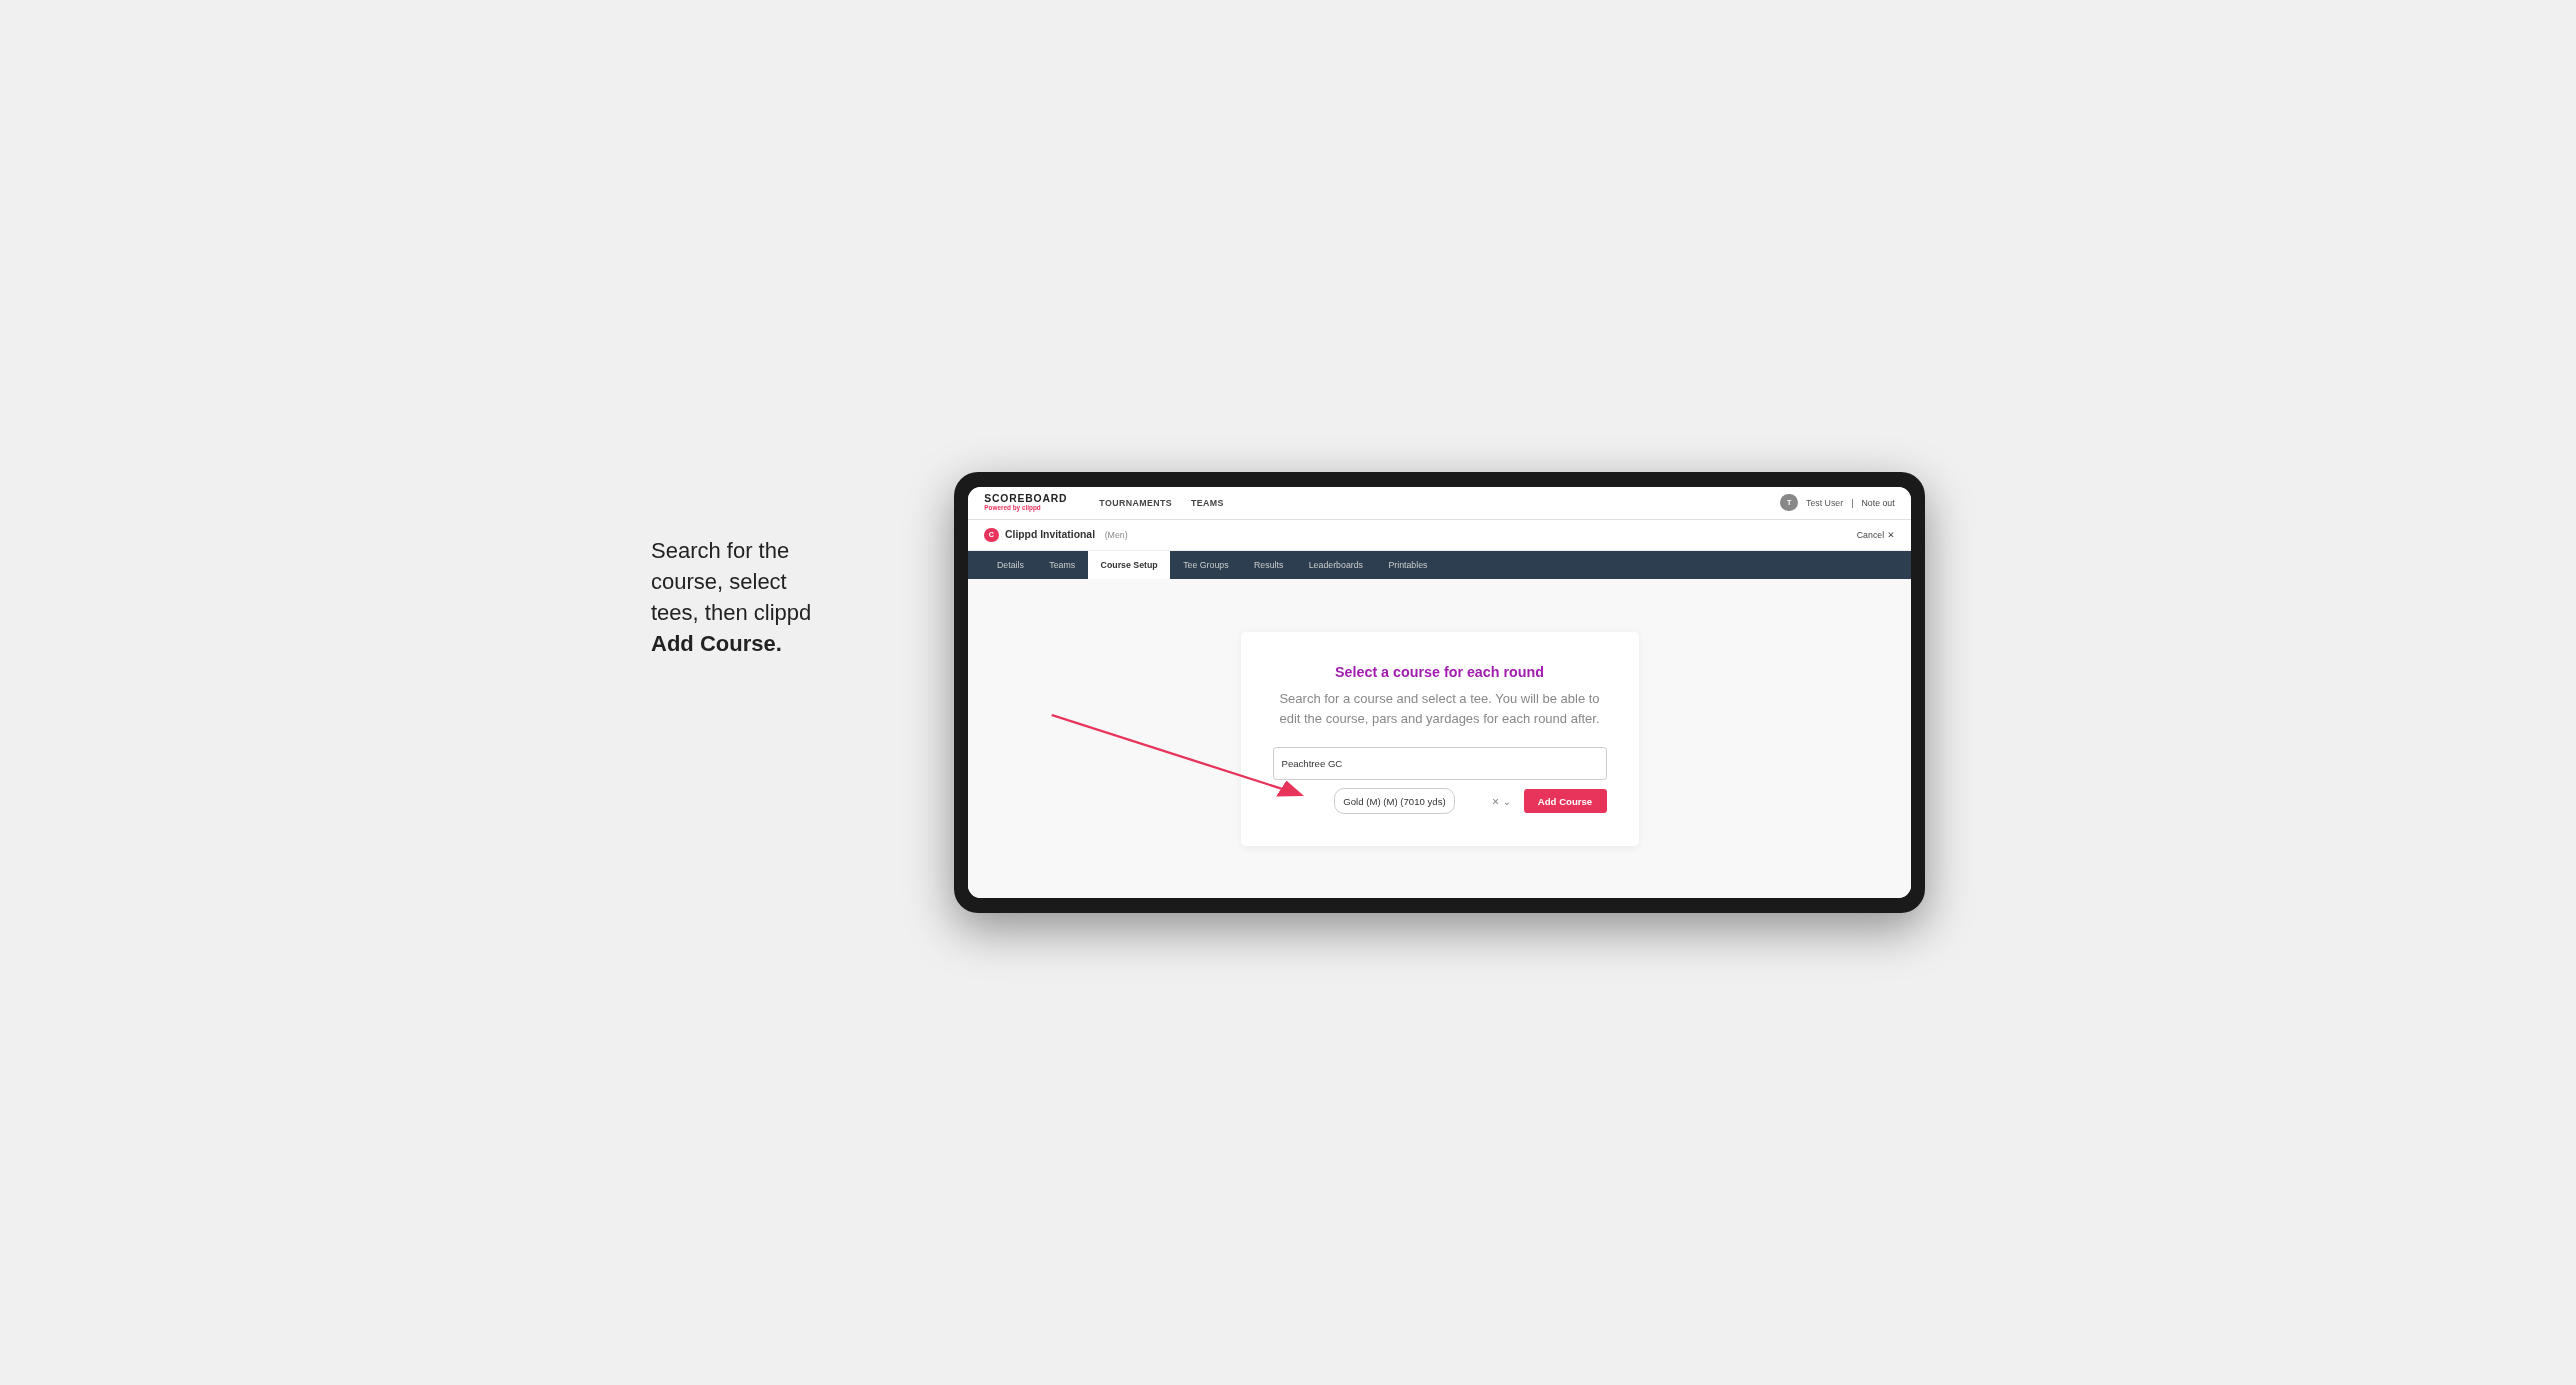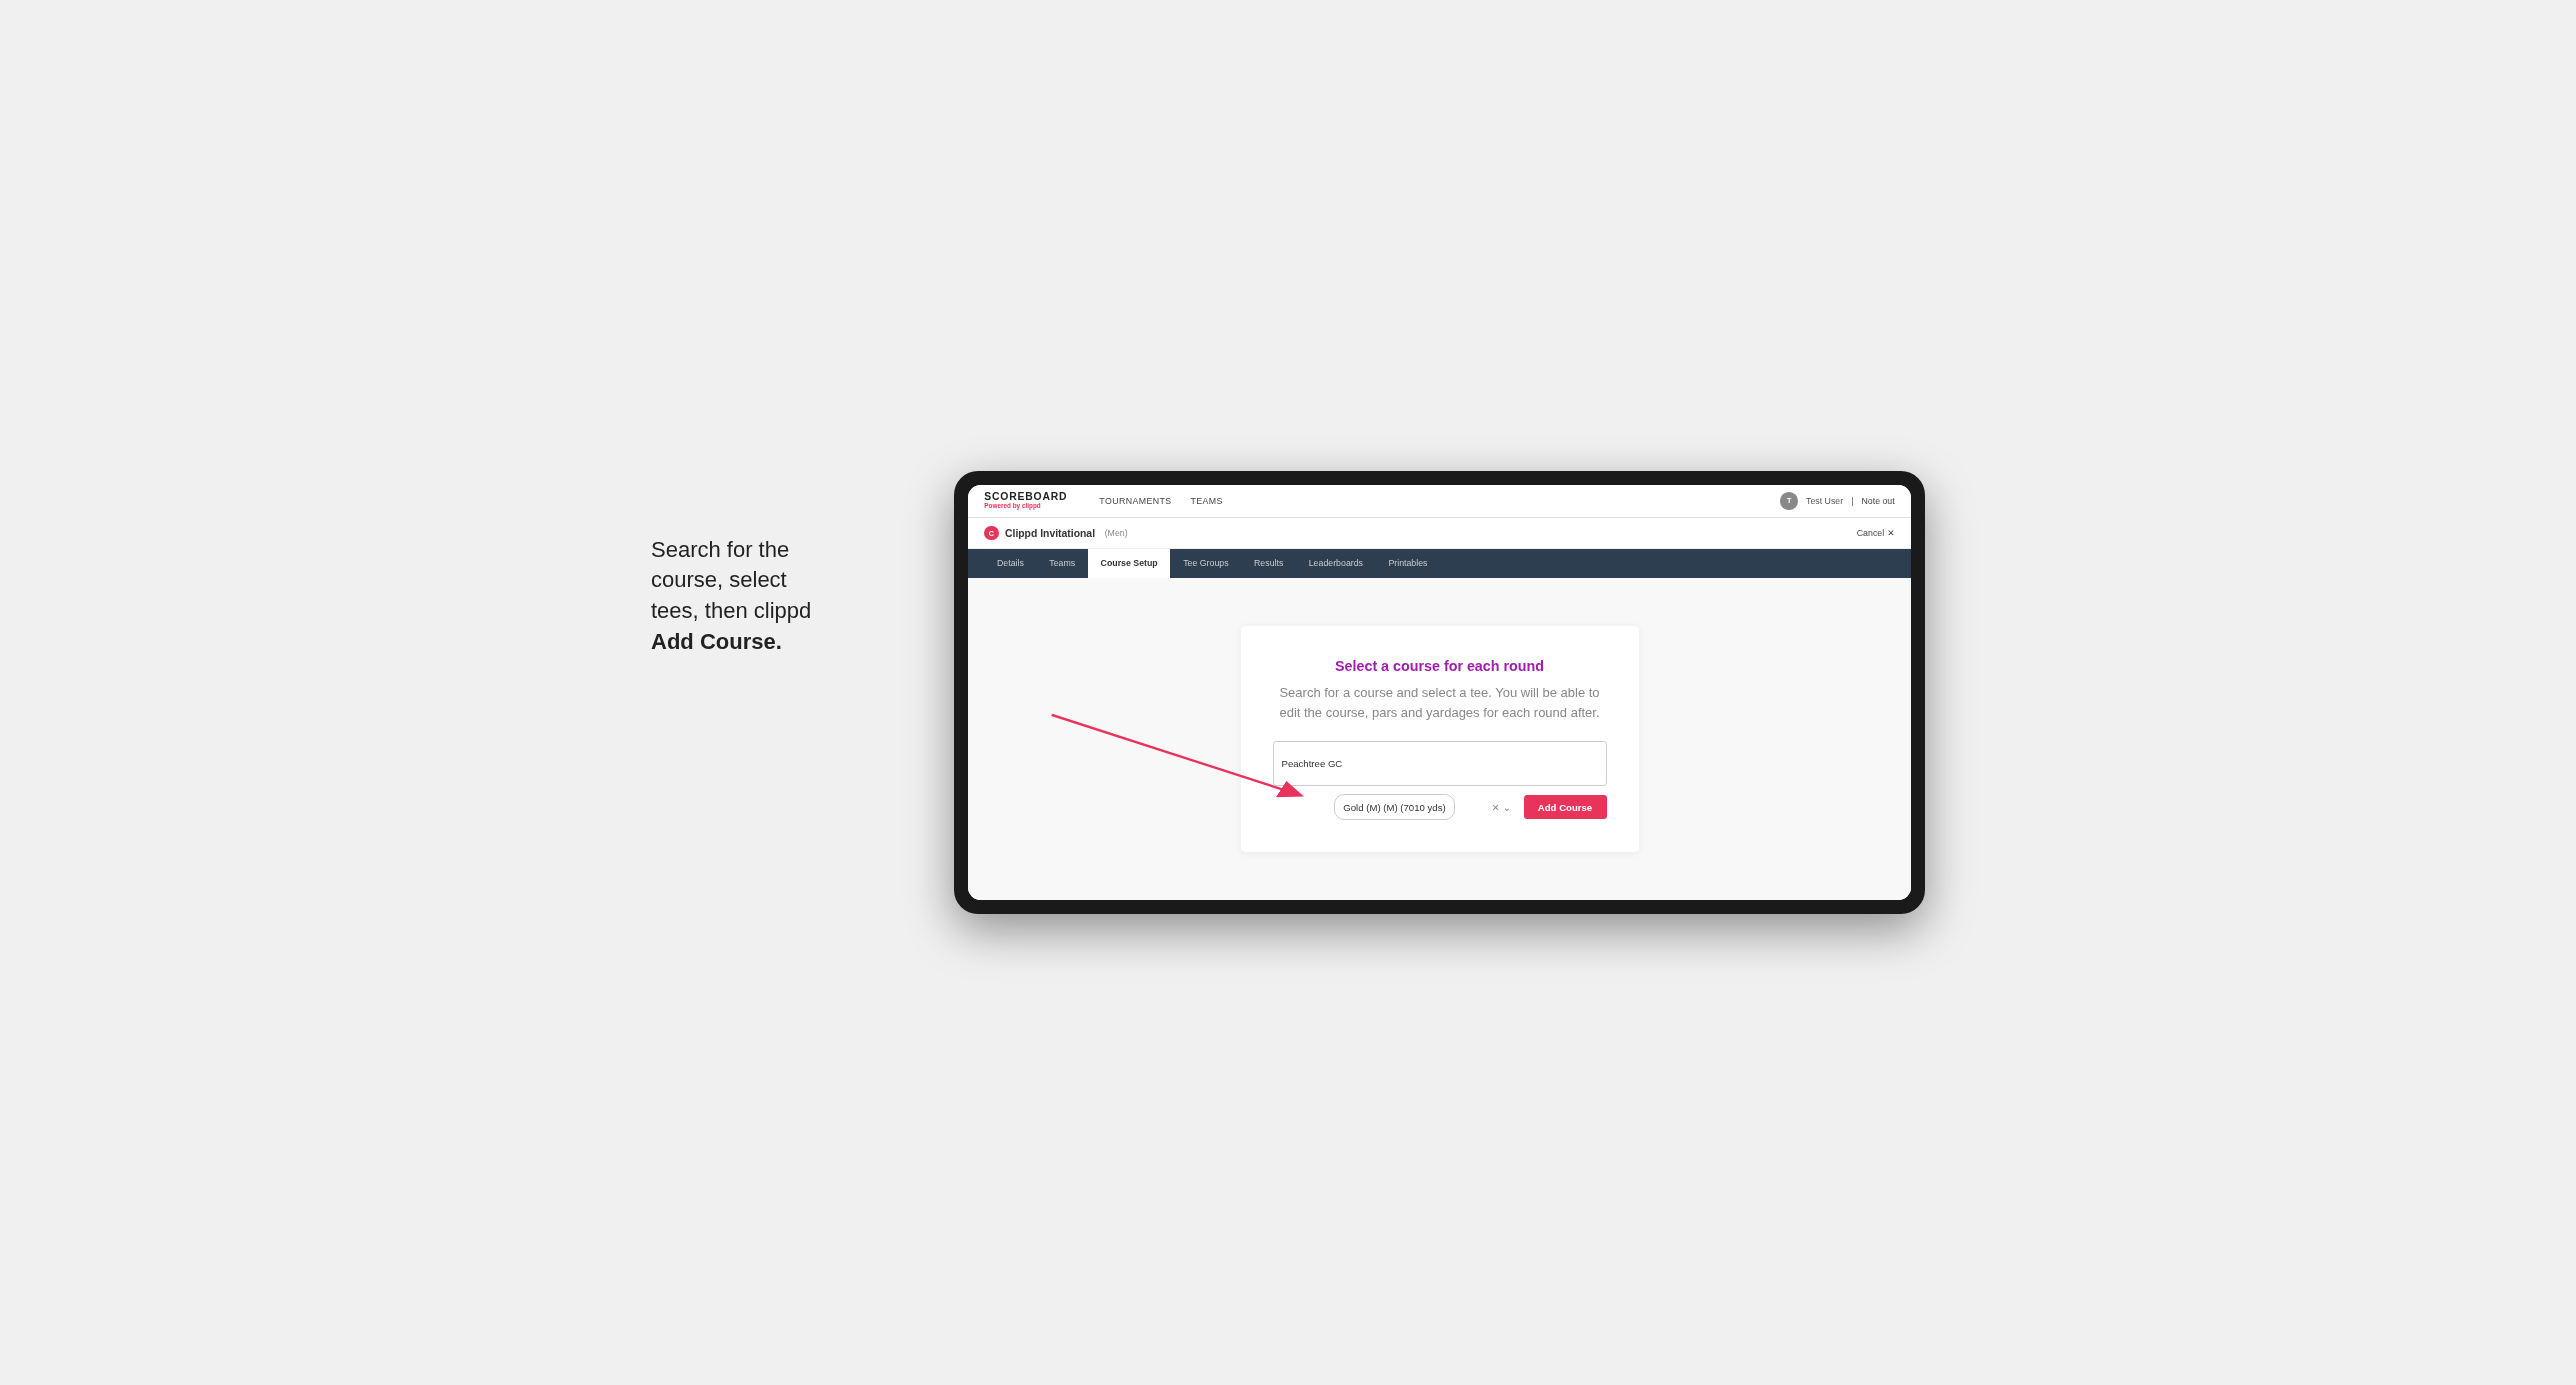--- a/index.html
+++ b/index.html
@@ -97,21 +97,21 @@
     }
 
     .nav-links {
       display: flex;
       gap: 19px;
       margin-left: 16px;
     }
 
     .nav-links a {
       font-size: 8.8px;
-      font-weight: 400;
+      font-weight: 700;
       color: #444;
       text-decoration: none;
       letter-spacing: 0.4px;
     }
 
     .navbar-left {
       display: flex;
       align-items: center;
       gap: 16px;
     }
@@ -245,21 +245,21 @@
 
     .card-desc {
       font-size: 13px;
       color: #888;
       margin-bottom: 19px;
       line-height: 1.5;
     }
 
     .search-input-field {
       width: 100%;
-      padding: 16px 8px;
+      padding: 10px 8px;
       border: 0.8px solid #ccc;
       border-radius: 3.2px;
       font-size: 9.6px;
       color: #333;
       margin-bottom: 8px;
       outline: none;
     }
 
     .tee-select-row {
       display: flex;

